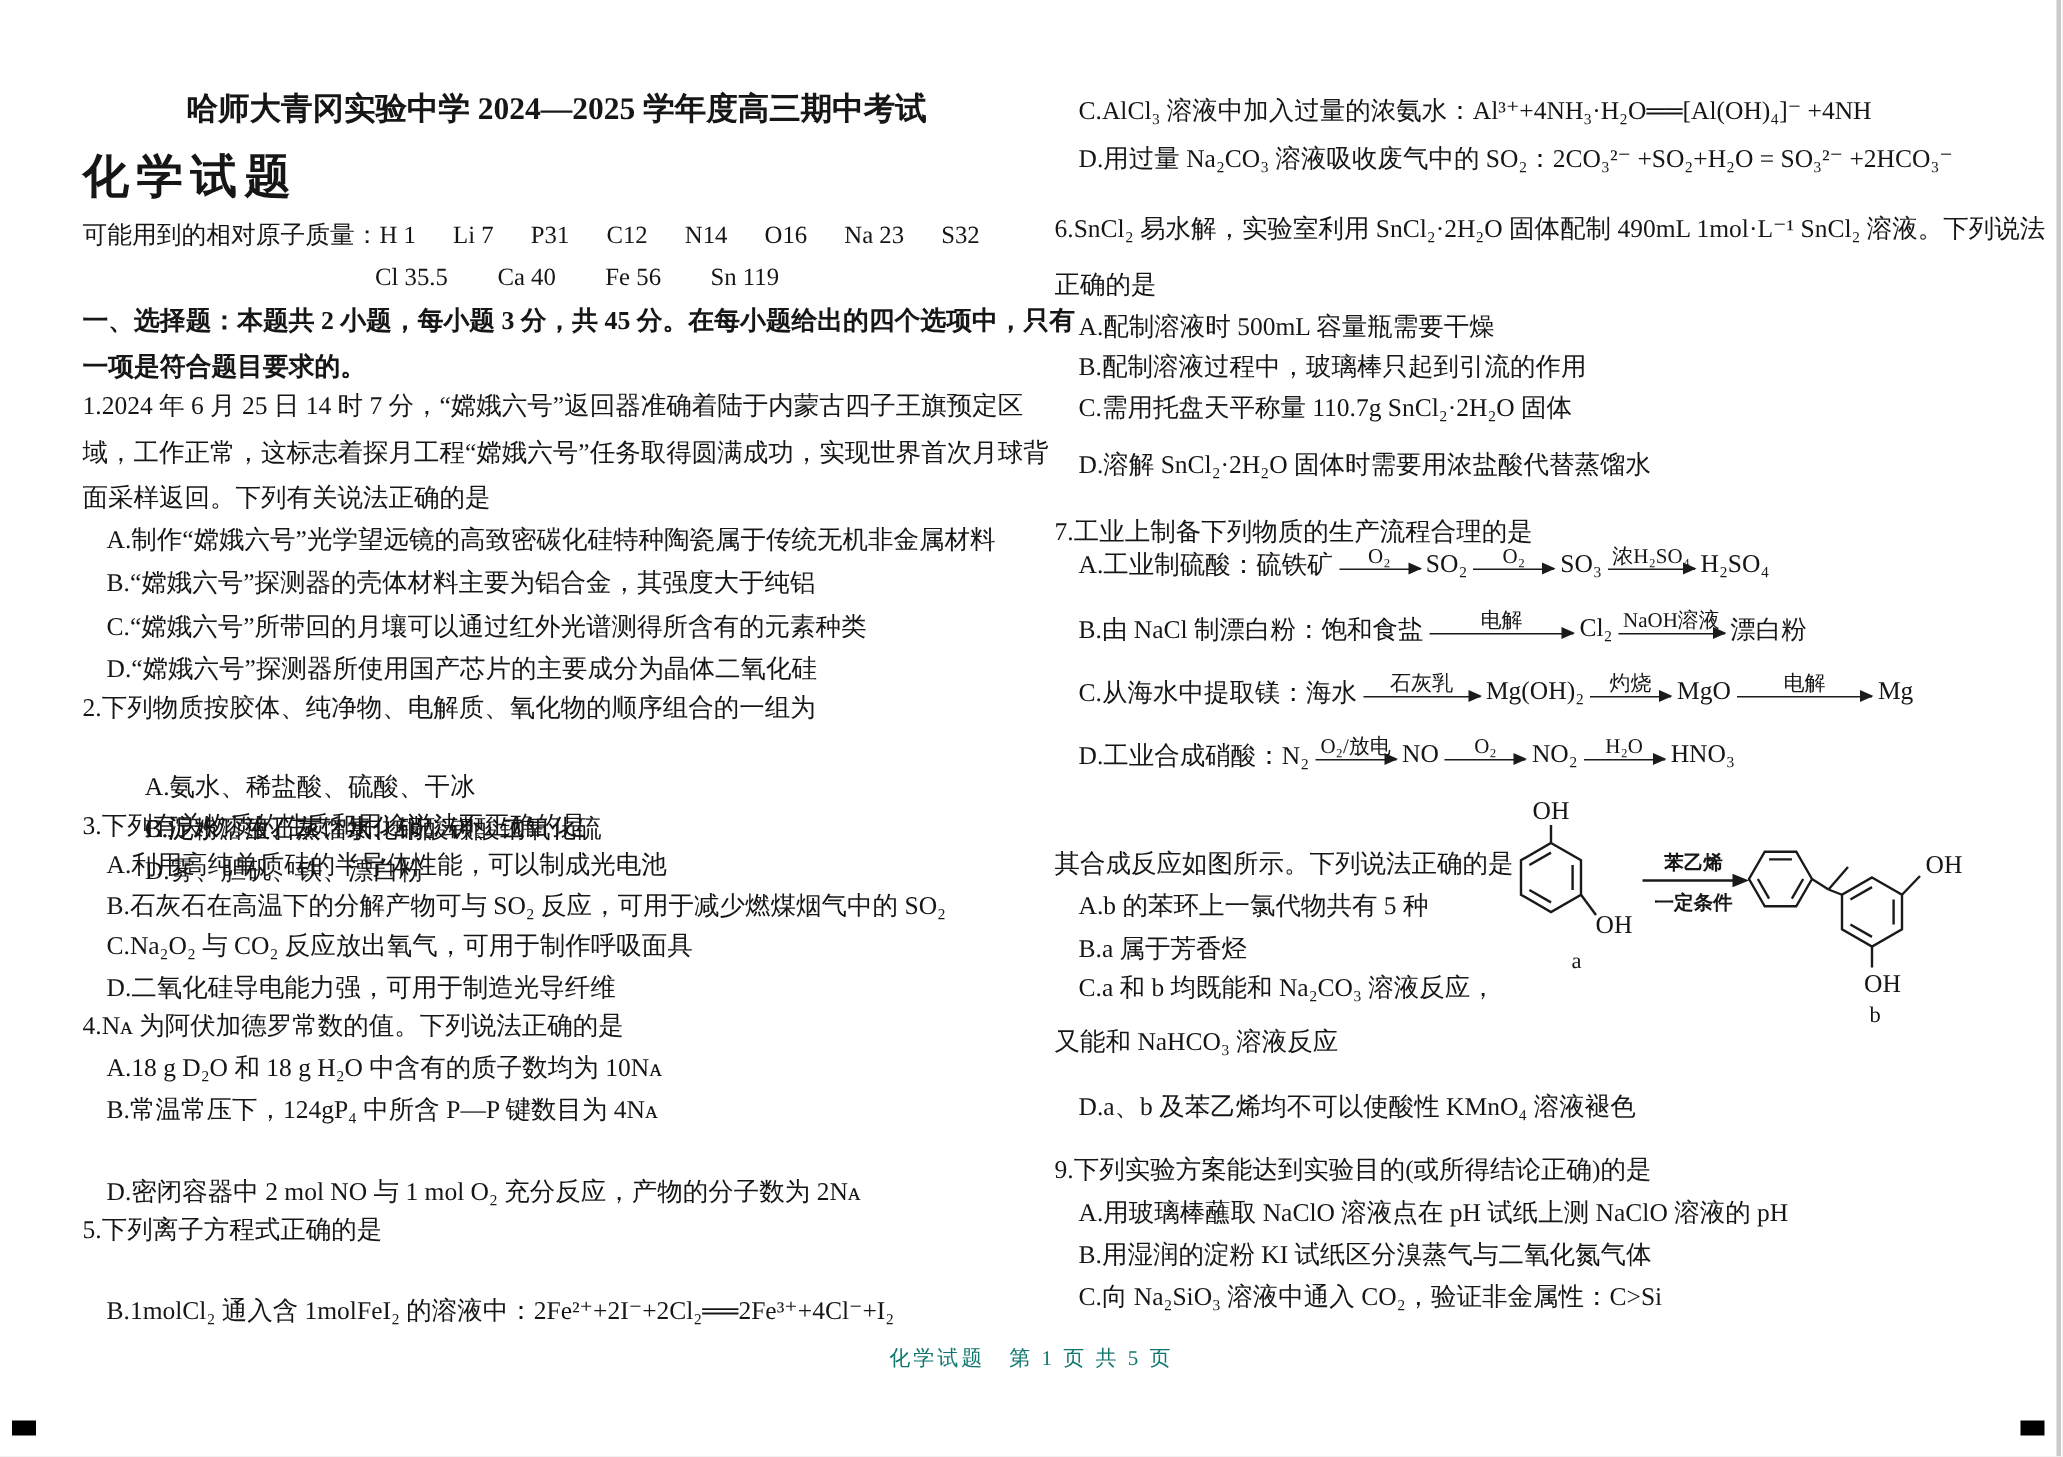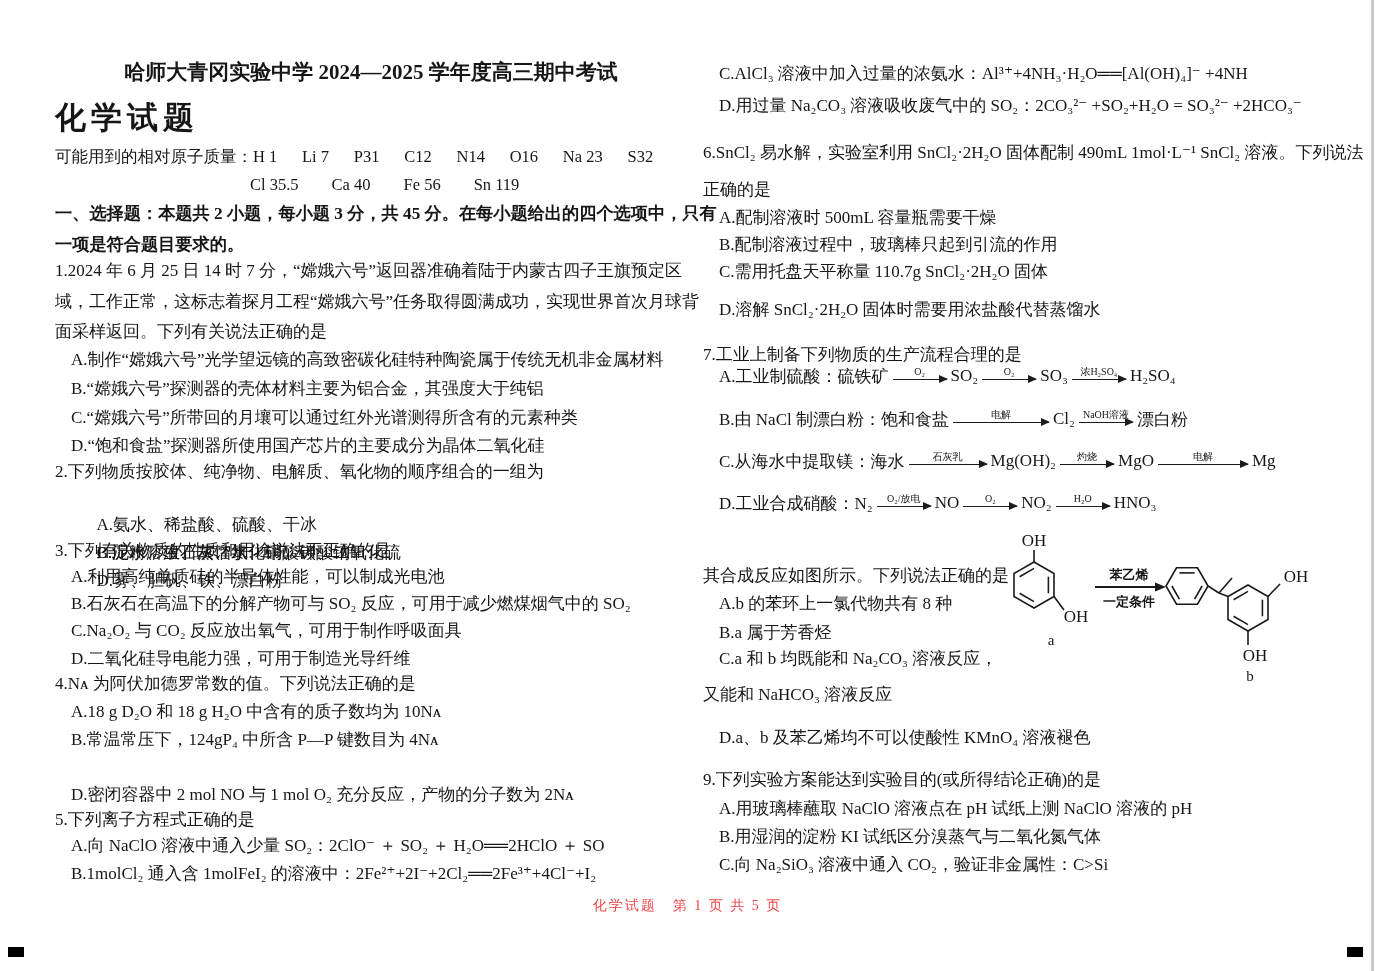--- a/index.html
+++ b/index.html
@@ -10,25 +10,25 @@
   #colR{left:703px;width:665px;height:869px;}
   .al{position:absolute;left:0;height:28px;line-height:28px;font-size:17px;white-space:pre;}
   .ind{left:16px;}
   .school{width:100%;text-align:center;font-size:21px;font-weight:bold;height:32px;line-height:32px;}
   .title{width:100%;font-size:31px;font-weight:bold;letter-spacing:5px;height:44px;line-height:44px;}
   .masses{font-size:16.5px;}
   .sec{font-size:17.2px;font-weight:bold;}
   .pair .first{display:inline-block;width:335px;}
   .flow{display:flex;align-items:center;height:40px;line-height:normal;}
   .rxn{display:inline-flex;flex-direction:column;align-items:center;margin:0 4px;transform:translateY(-3px);}
-  .rxn .lab{font-size:10px;line-height:12px;white-space:nowrap;padding:0 3px;}
+  .rxn .lab{font-size:14px;line-height:12px;white-space:nowrap;padding:0 3px;}
   .rxn .shaft{position:relative;width:100%;min-width:54px;height:1.4px;background:#1b1b1b;margin-top:1px;}
   .rxn .shaft::after{content:"";position:absolute;right:-1px;top:-3.6px;width:0;height:0;
       border-top:4.5px solid transparent;border-bottom:4.5px solid transparent;border-left:9px solid #1b1b1b;}
-  .footer{position:absolute;left:0;top:897px;width:100%;text-align:center;font-size:14px;color:#ef4444;letter-spacing:2px;}
+  .footer{position:absolute;left:0;top:897px;width:100%;text-align:center;font-size:14px;color:#0f766e;letter-spacing:2px;}
   .mol{position:absolute;left:1003px;top:525px;}
   .mol text{font-family:"Liberation Serif","DejaVu Serif",serif;fill:#161616;}
   .corner{position:absolute;bottom:14px;width:16px;height:10px;background:#000;}
   .corner.l{left:8px;} .corner.r{right:12px;}
   .edge{position:absolute;right:1px;top:0;width:3px;height:100%;background:#c9c9c9;}
 </style>
 </head>
 <body>
 
 <div class="page">
@@ -41,21 +41,21 @@
 
     <div class="al sec" style="top:200px">一、选择题：本题共 2 小题，每小题 3 分，共 45 分。在每小题给出的四个选项中，只有</div>
     <div class="al sec" style="top:231px">一项是符合题目要求的。</div>
 
     <div class="al" style="top:257px">1.2024 年 6 月 25 日 14 时 7 分，“嫦娥六号”返回器准确着陆于内蒙古四子王旗预定区</div>
     <div class="al" style="top:288px">域，工作正常，这标志着探月工程“嫦娥六号”任务取得圆满成功，实现世界首次月球背</div>
     <div class="al" style="top:318px">面采样返回。下列有关说法正确的是</div>
     <div class="al ind" style="top:346px">A.制作“嫦娥六号”光学望远镜的高致密碳化硅特种陶瓷属于传统无机非金属材料</div>
     <div class="al ind" style="top:375px">B.“嫦娥六号”探测器的壳体材料主要为铝合金，其强度大于纯铝</div>
     <div class="al ind" style="top:404px">C.“嫦娥六号”所带回的月壤可以通过红外光谱测得所含有的元素种类</div>
-    <div class="al ind" style="top:432px">D.“饱和食盐”探测器所使用国产芯片的主要成分为晶体二氧化硅</div>
+    <div class="al ind" style="top:432px">D.“嫦娥六号”探测器所使用国产芯片的主要成分为晶体二氧化硅</div>
 
     <div class="al" style="top:458px">2.下列物质按胶体、纯净物、电解质、氧化物的顺序组合的一组为</div>
     <div class="al ind pair" style="top:483px">
       <span class="first">A.氨水、稀盐酸、硫酸、干冰</span>
       <span>B.泥水、生石灰、氯化铜、碳酸钠</span>
     </div>
     <div class="al ind pair" style="top:511px">
       <span class="first">C.淀粉溶液、蒸馏水、硝酸钾、二氧化硫</span>
       <span>D.雾、胆矾、铁、漂白粉</span>
     </div>
@@ -65,21 +65,20 @@
     <div class="al ind" style="top:590px">B.石灰石在高温下的分解产物可与 SO₂ 反应，可用于减少燃煤烟气中的 SO₂</div>
     <div class="al ind" style="top:617px">C.Na₂O₂ 与 CO₂ 反应放出氧气，可用于制作呼吸面具</div>
     <div class="al ind" style="top:645px">D.二氧化硅导电能力强，可用于制造光导纤维</div>
 
     <div class="al" style="top:670px">4.Nᴀ 为阿伏加德罗常数的值。下列说法正确的是</div>
     <div class="al ind" style="top:698px">A.18 g D₂O 和 18 g H₂O 中含有的质子数均为 10Nᴀ</div>
     <div class="al ind" style="top:726px">B.常温常压下，124gP₄ 中所含 P—P 键数目为 4Nᴀ</div>
     <div class="al ind" style="top:781px">D.密闭容器中 2 mol NO 与 1 mol O₂ 充分反应，产物的分子数为 2Nᴀ</div>
 
     <div class="al" style="top:806px">5.下列离子方程式正确的是</div>
-    <div class="al ind" style="top:832px">A.向 NaClO 溶液中通入少量 SO₂：2ClO⁻ ＋ SO₂ ＋ H₂O══2HClO ＋ SO</div>
     <div class="al ind" style="top:860px">B.1molCl₂ 通入含 1molFeI₂ 的溶液中：2Fe²⁺+2I⁻+2Cl₂══2Fe³⁺+4Cl⁻+I₂</div>
   </div>
 
   <div class="col" id="colR">
     <div class="al ind" style="top:60px">C.AlCl₃ 溶液中加入过量的浓氨水：Al³⁺+4NH₃·H₂O══[Al(OH)₄]⁻ +4NH</div>
     <div class="al ind" style="top:92px">D.用过量 Na₂CO₃ 溶液吸收废气中的 SO₂：2CO₃²⁻ +SO₂+H₂O = SO₃²⁻ +2HCO₃⁻</div>
 
     <div class="al" style="top:139px">6.SnCl₂ 易水解，实验室利用 SnCl₂·2H₂O 固体配制 490mL 1mol·L⁻¹ SnCl₂ 溶液。下列说法</div>
     <div class="al" style="top:176px">正确的是</div>
     <div class="al ind" style="top:204px">A.配制溶液时 500mL 容量瓶需要干燥</div>
@@ -121,21 +120,21 @@
       <span>D.工业合成硝酸：N₂</span>
       <span class="rxn"><span class="lab">O₂/放电</span><span class="shaft"></span></span>
       <span>NO</span>
       <span class="rxn"><span class="lab">O₂</span><span class="shaft"></span></span>
       <span>NO₂</span>
       <span class="rxn"><span class="lab">H₂O</span><span class="shaft"></span></span>
       <span>HNO₃</span>
     </div>
 
     <div class="al" style="top:562px">其合成反应如图所示。下列说法正确的是</div>
-    <div class="al ind" style="top:590px">A.b 的苯环上一氯代物共有 8 种</div>
+    <div class="al ind" style="top:590px">A.b 的苯环上一氯代物共有 5 种</div>
     <div class="al ind" style="top:619px">B.a 属于芳香烃</div>
     <div class="al ind" style="top:645px">C.a 和 b 均既能和 Na₂CO₃ 溶液反应，</div>
     <div class="al" style="top:681px">又能和 NaHCO₃ 溶液反应</div>
     <div class="al ind" style="top:724px">D.a、b 及苯乙烯均不可以使酸性 KMnO₄ 溶液褪色</div>
 
     <div class="al" style="top:766px">9.下列实验方案能达到实验目的(或所得结论正确)的是</div>
     <div class="al ind" style="top:795px">A.用玻璃棒蘸取 NaClO 溶液点在 pH 试纸上测 NaClO 溶液的 pH</div>
     <div class="al ind" style="top:823px">B.用湿润的淀粉 KI 试纸区分溴蒸气与二氧化氮气体</div>
     <div class="al ind" style="top:851px">C.向 Na₂SiO₃ 溶液中通入 CO₂，验证非金属性：C&gt;Si</div>
   </div>

